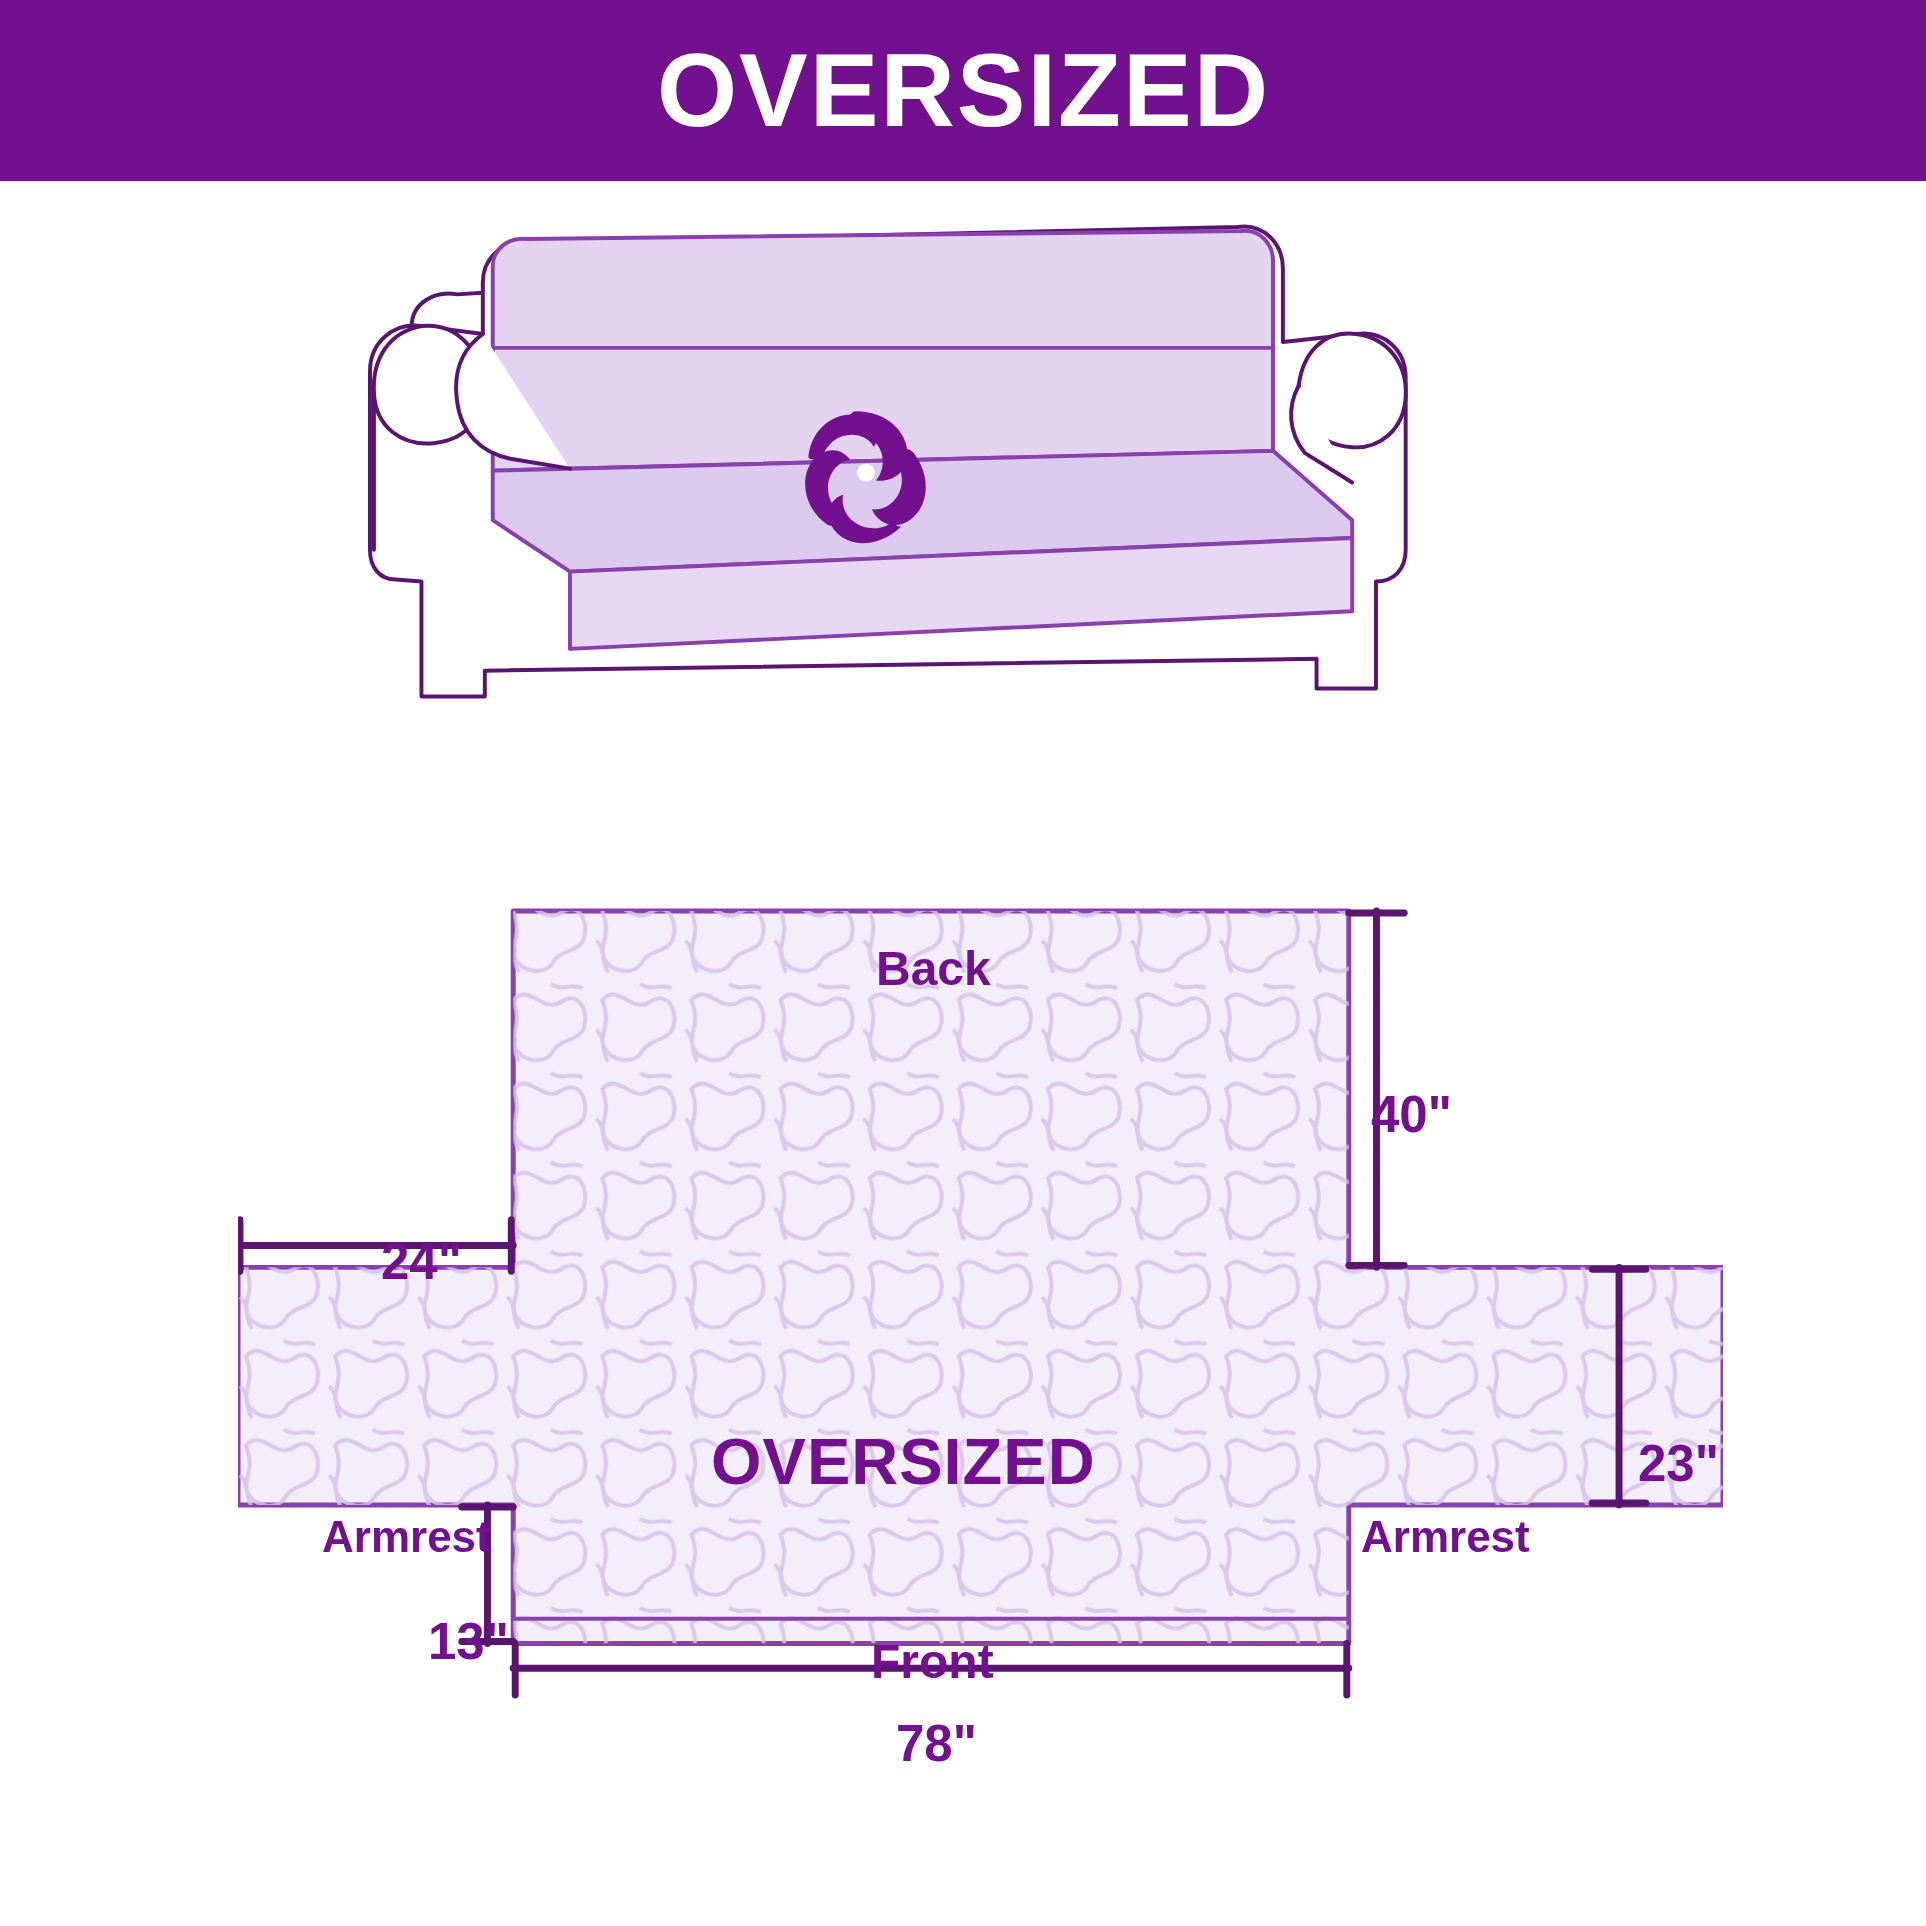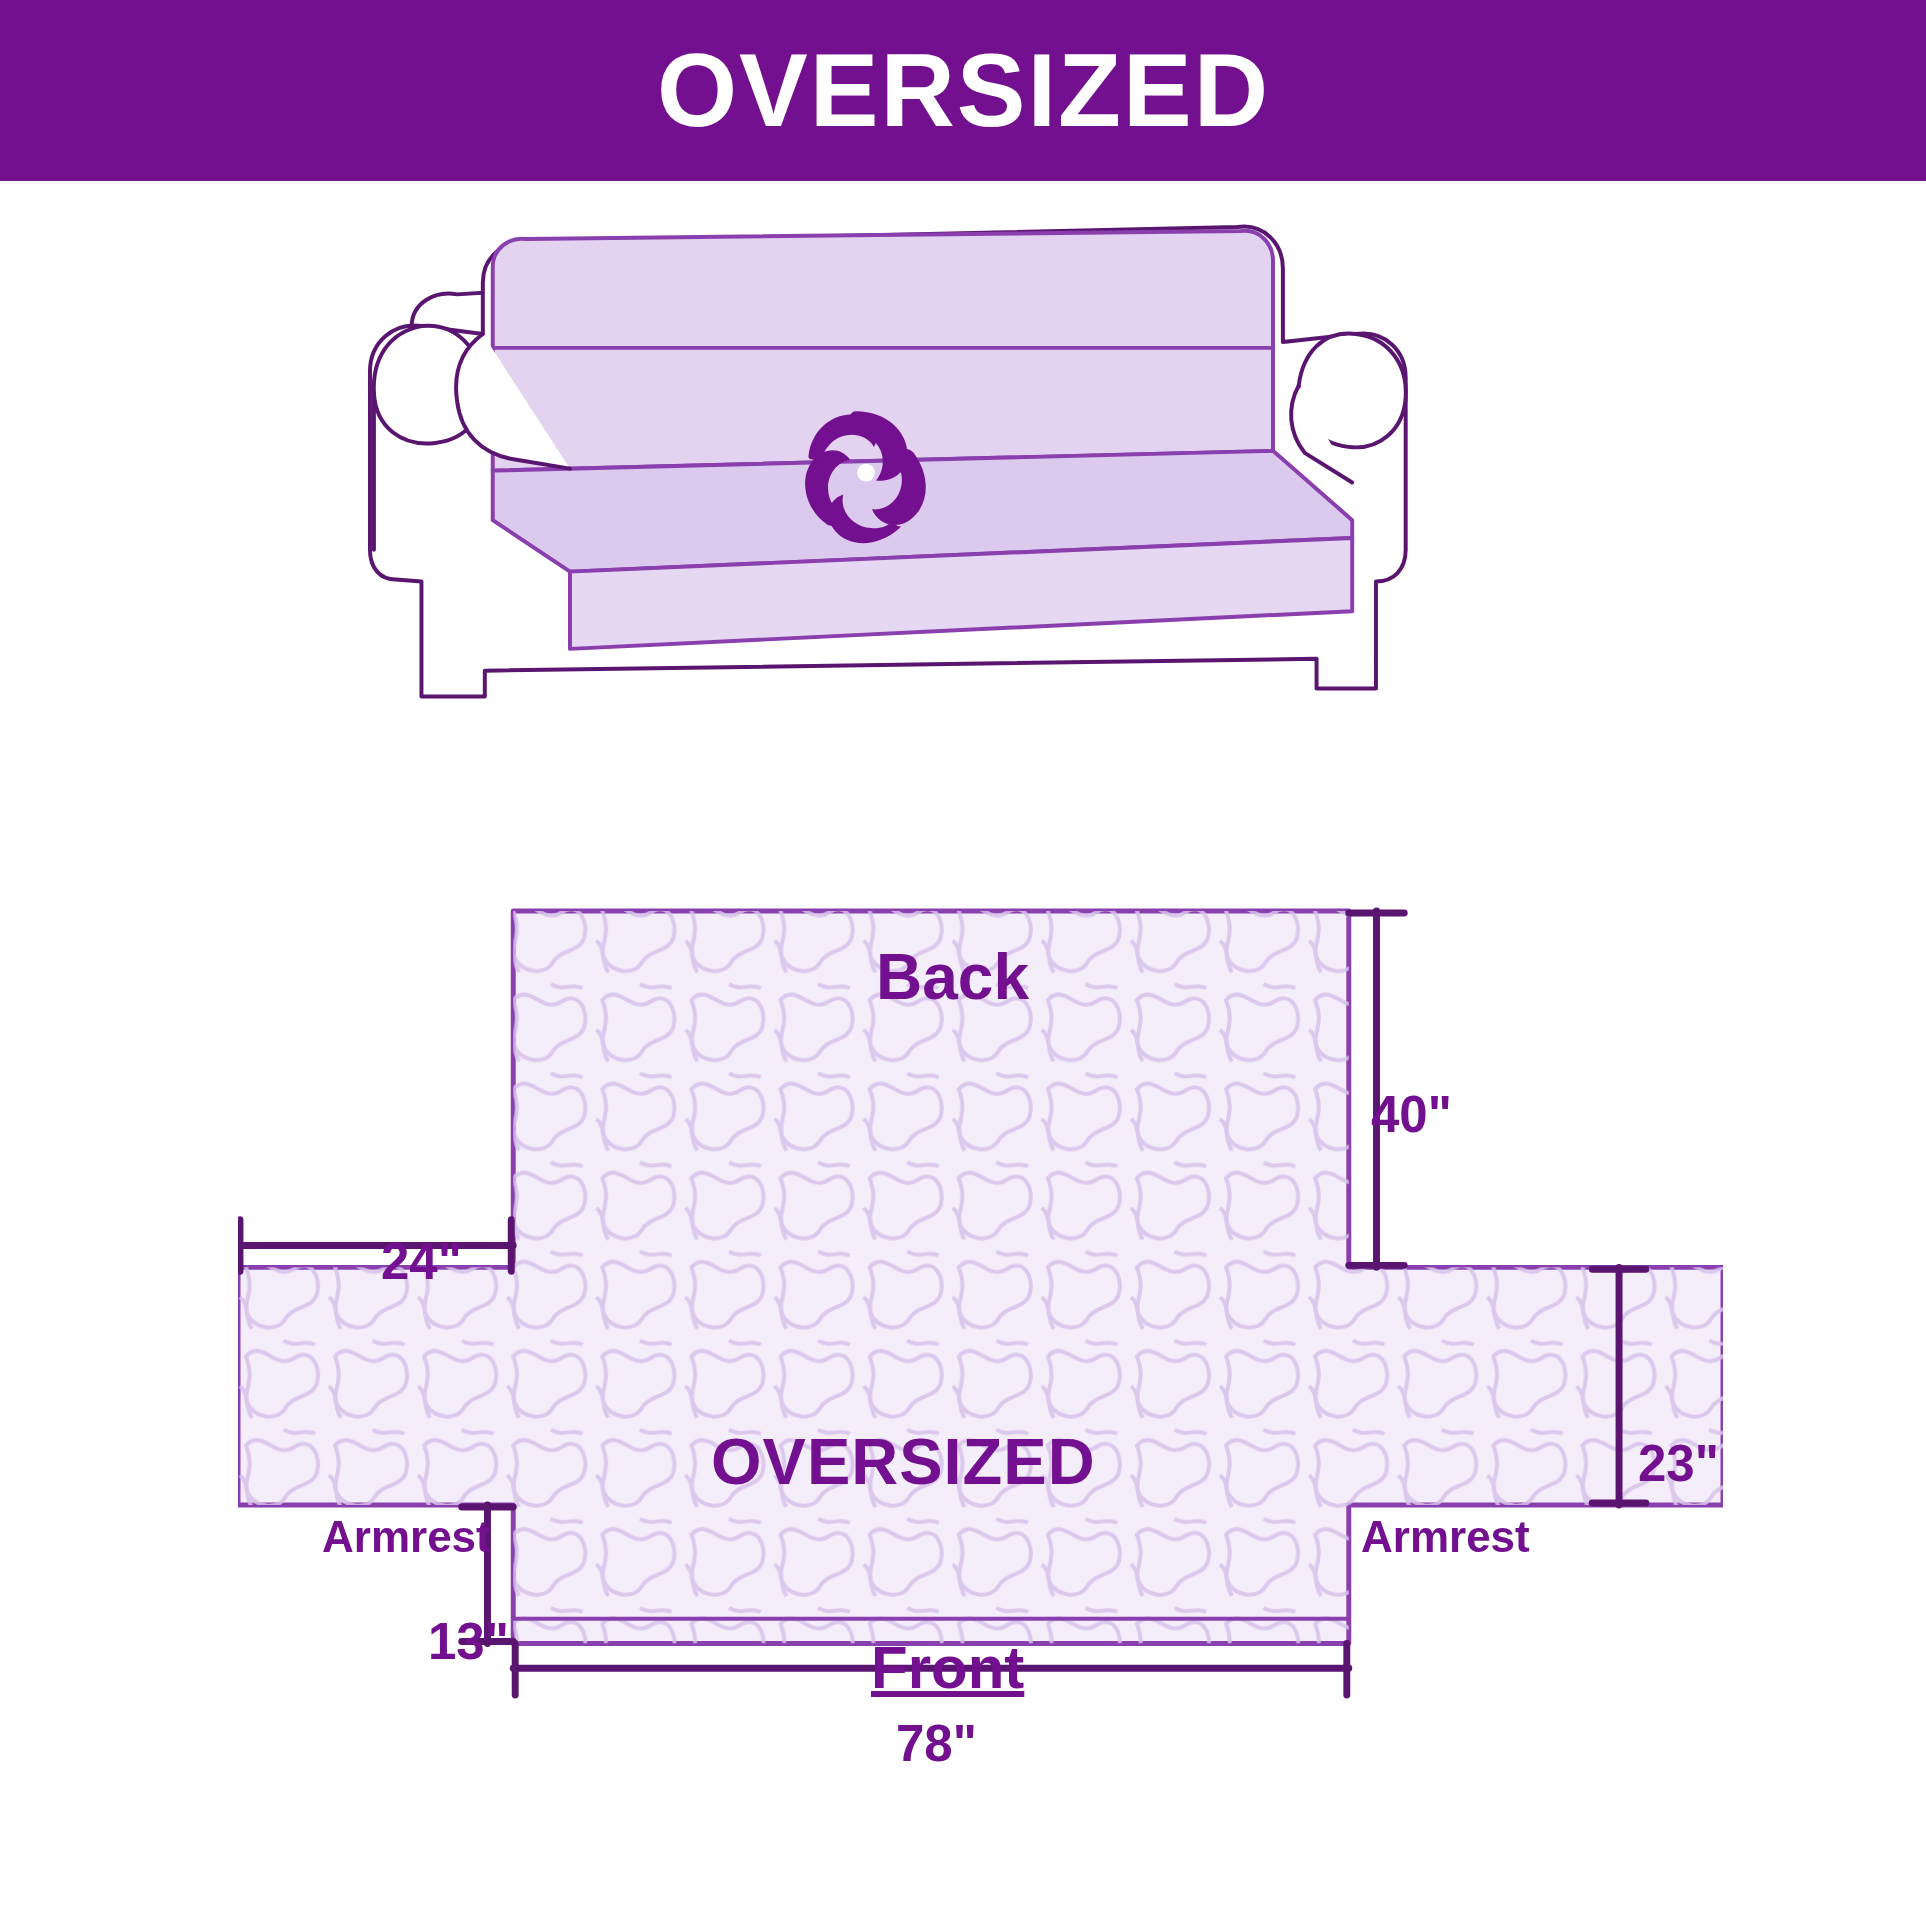--- a/index.html
+++ b/index.html
@@ -64,22 +64,22 @@
   }
   .region-label {
     position: absolute;
     color: #73108f;
     font-weight: bold;
     font-family: "Liberation Sans", sans-serif;
     line-height: 1;
     white-space: nowrap;
   }
 
-  #label-back      { left: 876px;  top: 945px;  font-size: 64px; }
-  #label-front     { left: 871px;  top: 1638px; font-size: 60px; text-decoration: underline; }
+  #label-back      { left: 876px;  top: 945px;  font-size: 48px; }
+  #label-front     { left: 871px;  top: 1638px; font-size: 48px; }
   #label-armrest-l { left: 322px;  top: 1515px; font-size: 44px; }
   #label-armrest-r { left: 1361px; top: 1515px; font-size: 44px; }
   #label-center    { left: 711px;  top: 1429px; font-size: 65px; letter-spacing: 1px; }
 
   #dim-40 { left: 1371px; top: 1089px; font-size: 51px; }
   #dim-24 { left: 381px;  top: 1236px; font-size: 51px; }
   #dim-23 { left: 1638px; top: 1438px; font-size: 51px; }
   #dim-13 { left: 428px;  top: 1616px; font-size: 51px; }
   #dim-78 { left: 896px;  top: 1718px; font-size: 51px; }
 </style>

